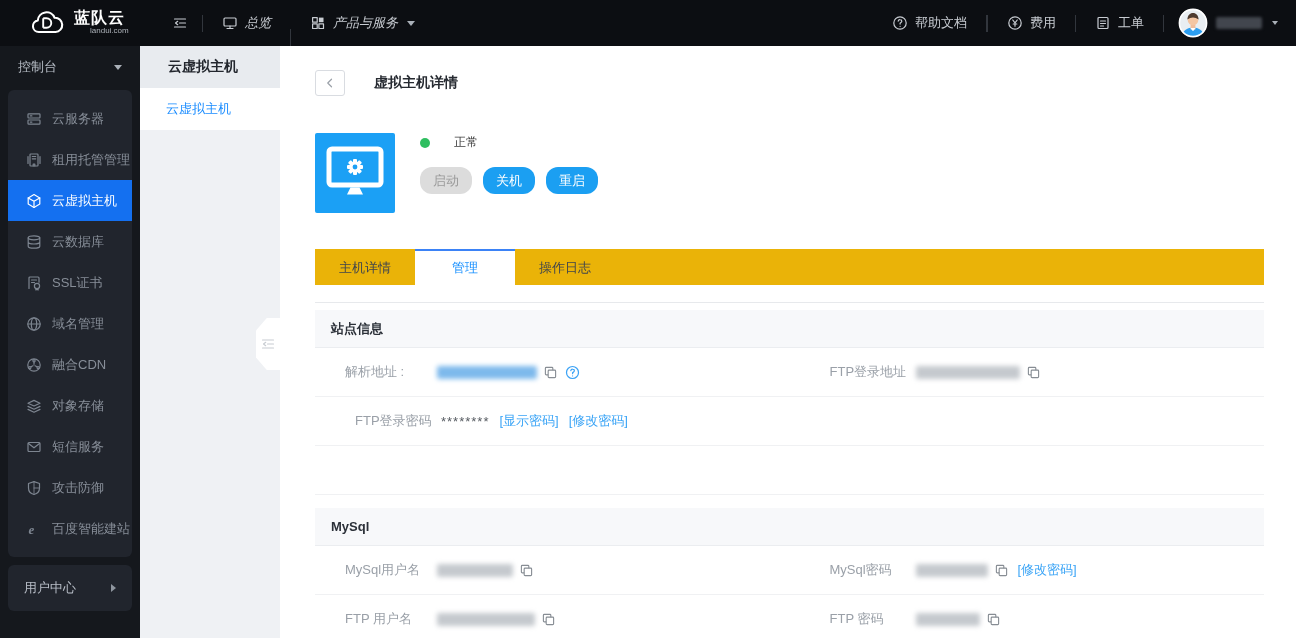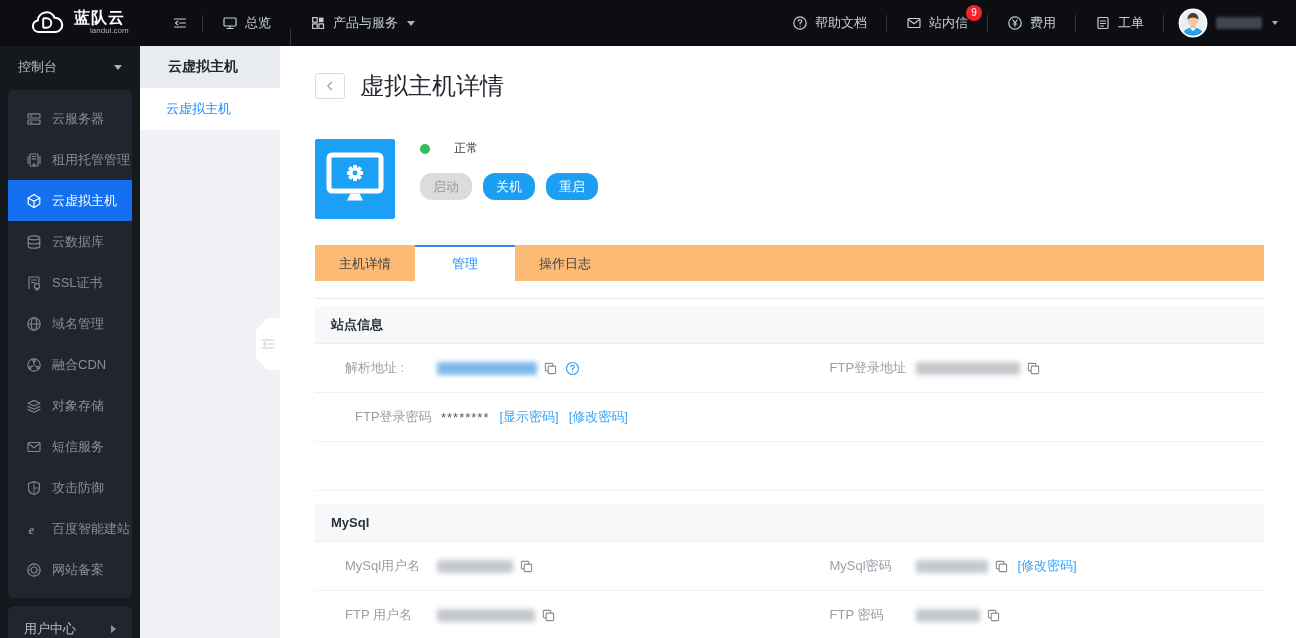--- a/index.html
+++ b/index.html
@@ -44,37 +44,37 @@
   
   .subsidebar { flex:0 0 140px; width:140px; background:#eff1f4; position:relative; z-index:2; }
   .sub-header { height:42px; background:#e8ebef; display:flex; align-items:center; padding-left:28px; font-weight:bold; font-size:14px; color:#23272e; }
   .sub-item { height:42px; background:#fff; display:flex; align-items:center; padding-left:26px; font-size:13px; color:#1a8cff; cursor:pointer; }
   .handle { position:absolute; right:0; top:272px; width:24px; height:52px; background:#fff; clip-path:polygon(100% 0,100% 100%,45% 100%,0 76%,0 24%,45% 0); display:flex; align-items:center; justify-content:center; color:#8a9098; cursor:pointer; }
 
   
   .main { flex:1; background:#fff; padding:0 32px 0 35px; overflow:hidden; }
   .page-head { display:flex; align-items:center; margin-top:24px; }
   .back-btn { width:30px; height:26px; background:#fff; border:1px solid #d9dce1; border-radius:3px; display:flex; align-items:center; justify-content:center; color:#9aa0a8; cursor:pointer; }
-  .page-title { font-size:24px; font-weight:normal; color:#262a31; margin-left:15px; }
+  .page-title { font-size:14px; font-weight:bold; color:#262a31; margin-left:29px; }
 
   .host { display:flex; margin-top:37px; }
   .host-icon { width:80px; height:80px; background:#1ba0f5; border-radius:2px; display:flex; align-items:center; justify-content:center; flex:0 0 80px; }
   .host-info { margin-left:25px; padding-top:1px; }
   .status { display:flex; align-items:center; gap:24px; font-size:12px; color:#404040; }
   .dot { width:10px; height:10px; border-radius:50%; background:#2fbe60; }
   .meta { display:flex; align-items:center; margin-top:14px; font-size:13px; color:#9aa0a8; }
   .meta .m-val { color:#8d939b; margin-left:2px; }
   .m-expire-label { margin-left:24px; }
   .m-note { color:#ff7a2e; margin-left:18px; }
   .btn-row { margin-top:16px; display:flex; gap:11px; }
   .btn { min-width:48px; height:27px; padding:0 13px; border:none; border-radius:12px; font-size:13px; font-family:Liberation Serif, serif; cursor:pointer; }
   .btn.primary { background:#1b9ff2; color:#fff; }
   .btn.disabled { background:#dcdcdc; color:#9b9b9b; cursor:default; }
 
-  .tabs { margin-top:26px; height:36px; background:#fdba74; display:flex; }
+  .tabs { margin-top:36px; height:36px; background:#eab308; display:flex; }
   .tab { width:100px; height:36px; display:flex; align-items:center; justify-content:center; font-size:13px; color:#40454d; cursor:pointer; border-top:2px solid transparent; }
   .tab.active { background:#fff; color:#1890ff; border-top:2px solid #3b82f6; }
   .hr { height:1px; background:#e7e9ec; margin-top:17px; }
 
   .section-bar { margin-top:7px; height:38px; background:#f7f8fa; border-bottom:1px solid #ebedf0; display:flex; align-items:center; padding-left:16px; font-size:13px; font-weight:bold; color:#2b3038; }
   .section-bar.mt { margin-top:13px; }
   .frow { display:grid; grid-template-columns:1fr 1fr; border-bottom:1px solid #f0f1f3; }
   .fcell { min-height:48px; display:flex; align-items:center; font-size:13px; }
   .fcell.c1 { padding-left:30px; }
   .fcell.c2 { padding-left:40px; }
@@ -105,21 +105,21 @@
       </span>
     </div>
     <div class="nav-item" style="padding:0 14px 0 20px;" id="nav-fold">
         <span class="nav-icon">
           <svg width="16" height="16" viewBox="0 0 16 16" fill="none" stroke="currentColor" stroke-width="1.2" stroke-linecap="round" stroke-linejoin="round">
             <path d="M2.5 4h11M7.5 8h6M2.5 12h11M5.7 6.3L3.5 8l2.2 1.7"></path>
           </svg>
         </span>
       </div>
     <div class="nav-divider"></div>
-    <div style="display:flex;align-items:flex-end;" id="nav-menu">
+    <div style="display:flex;align-items:flex-end;font-style:italic;" id="nav-menu">
         <div class="nav-item">
           <span class="nav-icon">
             <svg width="16" height="16" viewBox="0 0 16 16" fill="none" stroke="currentColor" stroke-width="1.2" stroke-linecap="round" stroke-linejoin="round">
               <rect x="2" y="3" width="12" height="8" rx="1"></rect>
               <path d="M8 11v2.5M5 13.5h6"></path>
             </svg>
           </span>
           <span>总览</span>
         </div>
         <div class="nav-divider"></div>
@@ -142,29 +142,20 @@
           <span class="nav-icon">
             <svg width="16" height="16" viewBox="0 0 16 16" fill="none" stroke="currentColor" stroke-width="1.2" stroke-linecap="round" stroke-linejoin="round">
               <circle cx="8" cy="8" r="6.2"></circle>
               <path d="M6.2 6.2c.2-1 1-1.7 1.9-1.6.9 0 1.7.8 1.7 1.7 0 1-.9 1.3-1.7 1.9v.9"></path>
               <circle cx="8.1" cy="11.4" r=".55" fill="currentColor" stroke="none"></circle>
             </svg>
           </span>
           <span>帮助文档</span>
         </div>
         <div class="nav-divider"></div>
-        <div class="nav-item">
-          <span class="nav-icon">
-            <svg width="16" height="16" viewBox="0 0 16 16" fill="none" stroke="currentColor" stroke-width="1.2" stroke-linecap="round" stroke-linejoin="round">
-              <rect x="2" y="3.5" width="12" height="9" rx="1"></rect>
-              <path d="M2.5 4.5L8 8.8l5.5-4.3"></path>
-            </svg>
-          </span>
-          <span class="badge-wrap">站内信<span class="badge">9</span></span>
-        </div>
         <div class="nav-divider"></div>
         <div class="nav-item">
           <span class="nav-icon">
             <svg width="16" height="16" viewBox="0 0 16 16" fill="none" stroke="currentColor" stroke-width="1.2" stroke-linecap="round" stroke-linejoin="round">
               <circle cx="8" cy="8" r="6.2"></circle>
               <path d="M5.8 5l2.2 2.8L10.2 5M8 7.8v3.4M6.2 9h3.6"></path>
             </svg>
           </span>
           <span>费用</span>
         </div>
@@ -310,30 +301,20 @@
             <span>攻击防御</span>
           </div>
           <div class="side-item">
             <span class="s-icon">
               <svg width="16" height="16" viewBox="0 0 16 16">
                 <text x="2.5" y="12.5" font-size="13" font-style="italic" font-weight="bold" fill="currentColor" font-family="Liberation Serif,serif">e</text>
               </svg>
             </span>
             <span>百度智能建站</span>
           </div>
-          <div class="side-item">
-            <span class="s-icon">
-              <svg width="16" height="16" viewBox="0 0 16 16" fill="none" stroke="currentColor" stroke-width="1.2" stroke-linecap="round" stroke-linejoin="round">
-                <circle cx="8" cy="8" r="6.2"></circle>
-                <circle cx="8" cy="8" r="3"></circle>
-                <path d="M8 1.8v1.4M8 12.8v1.4M1.8 8h1.4M12.8 8h1.4" stroke-width="0.9"></path>
-              </svg>
-            </span>
-            <span>网站备案</span>
-          </div>
         </nav>
       <div class="user-center">
         <span>用户中心</span>
         <span class="caret-right"></span>
       </div>
     </aside>
 
     <aside class="subsidebar">
       <div class="sub-header">云虚拟主机</div>
       <div id="sub-items">

